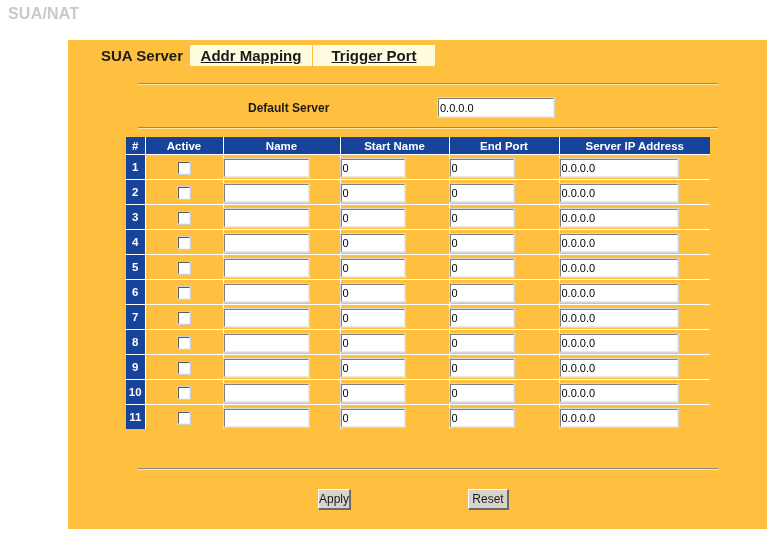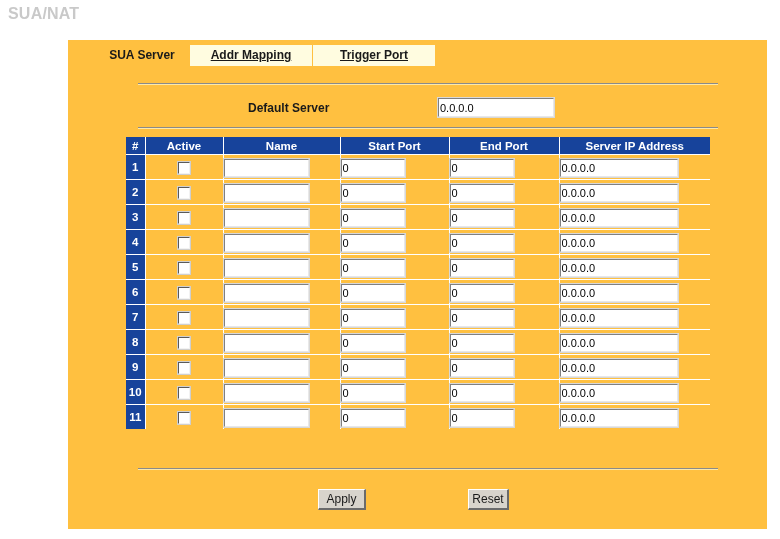--- a/index.html
+++ b/index.html
@@ -44,21 +44,21 @@
     left: 0;
     top: 5px;
     height: 21px;
     width: 100%;
   }
   .tab {
     position: absolute;
     top: 0;
     height: 21px;
     line-height: 21px;
-    font-size: 12px;
+    font-size: 15px;
     font-weight: bold;
     color: #1a1a1a;
     text-align: center;
     white-space: nowrap;
   }
   .tab.active {
     background: transparent;
   }
   .tab.inactive {
     background: #fffce0;
@@ -216,21 +216,21 @@
     color: #1a1a1a;
     font-family: "Liberation Sans", sans-serif;
     font-size: 12px;
     line-height: 19px;
     text-align: center;
     border-top: 1px solid #ffffff;
     border-left: 1px solid #ffffff;
     border-right: 2px solid #6b6b6b;
     border-bottom: 2px solid #6b6b6b;
   }
-  #apply-button { left: 250px; width: 48px; }
+  #apply-button { left: 250px; width: 33px; }
   #reset-button { left: 400px; width: 41px; }
 </style>
 </head>
 <body>
 
 <div id="page-title">SUA/NAT</div>
 
 <div id="panel">
 
   <div id="tabs">
@@ -261,21 +261,21 @@
         <col class="c-name">
       <col class="c-sp">
         <col class="c-ep">
         <col class="c-ip">
     </colgroup>
     <thead>
       <tr>
         <th>#</th>
         <th>Active</th>
         <th>Name</th>
-        <th>Start Port</th>
+        <th>Start Name</th>
         <th>End Port</th>
         <th>Server IP Address</th>
       </tr>
     </thead>
     <tbody id="table-body">
         <tr>
           <td class="idx">1</td>
           <td class="act"><span class="cb"></span></td>
           <td class="cell-pad-name"><input type="text" class="txt in-name" value="" style=""></td>
           <td class="cell-pad-port"><input type="text" class="txt in-port" value="0" style=""></td>

